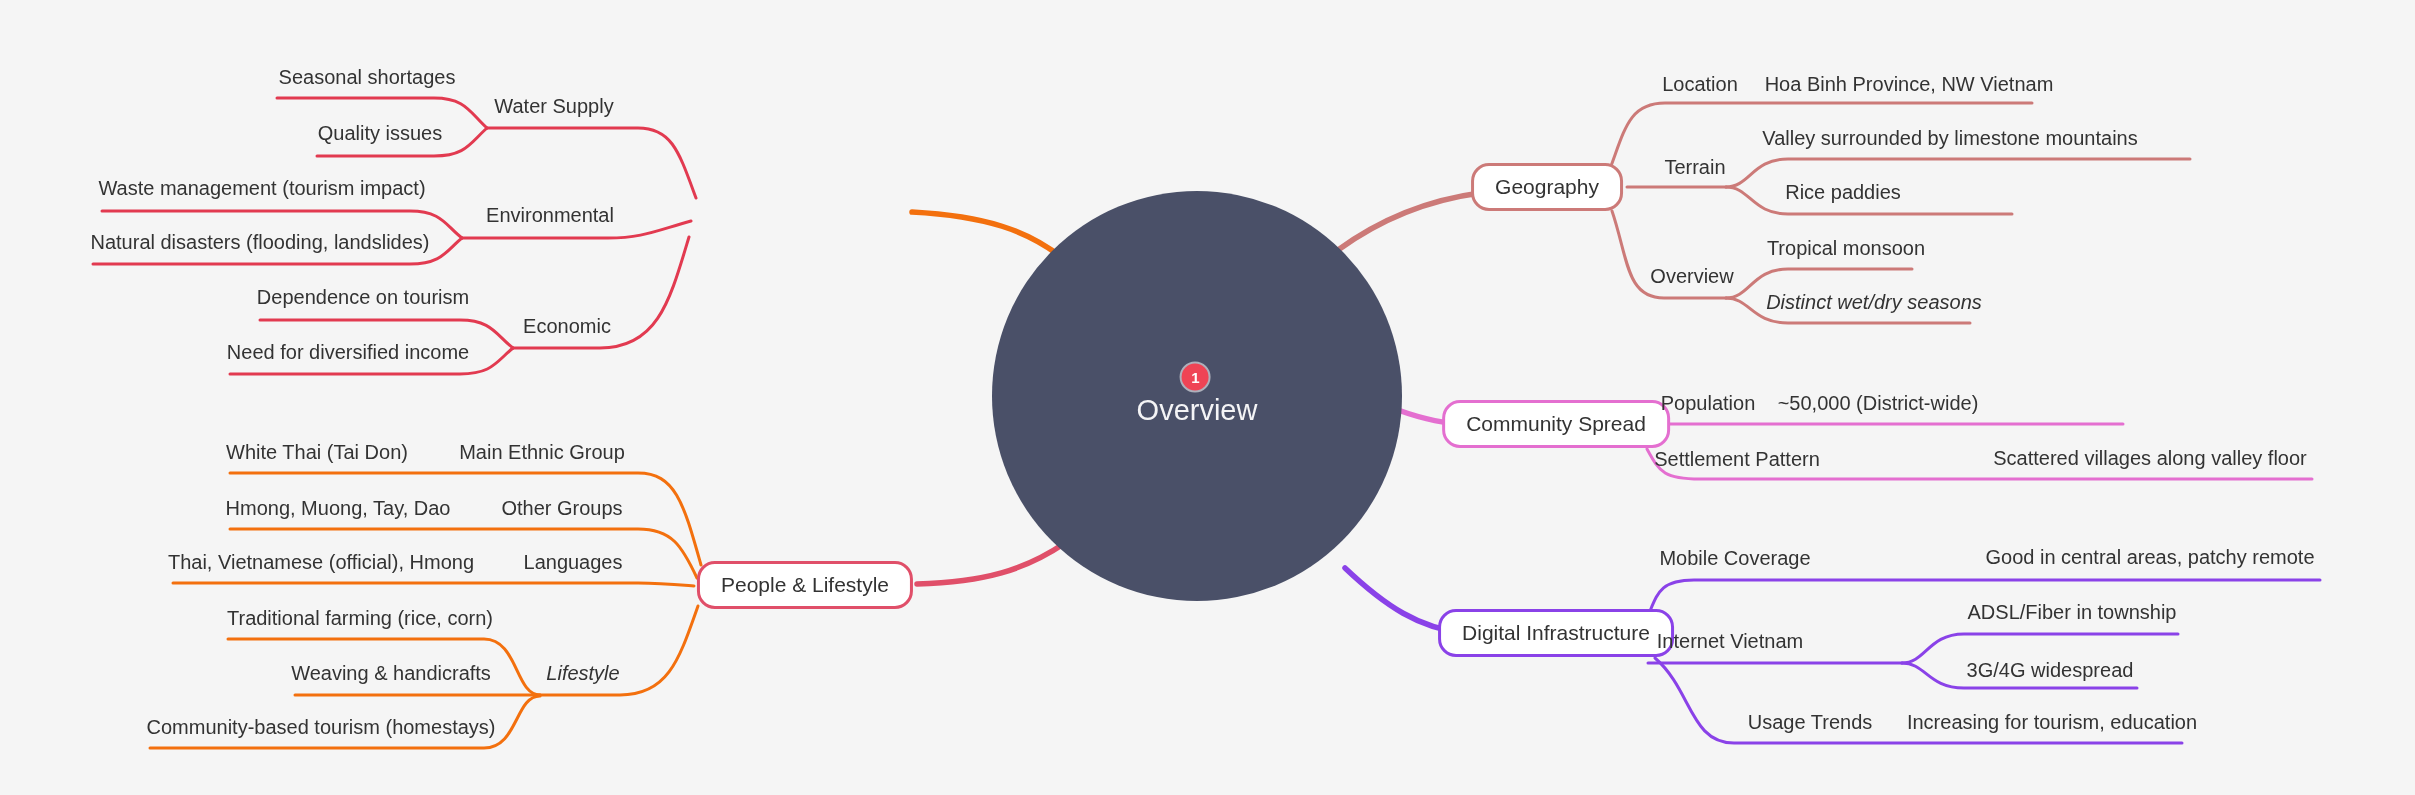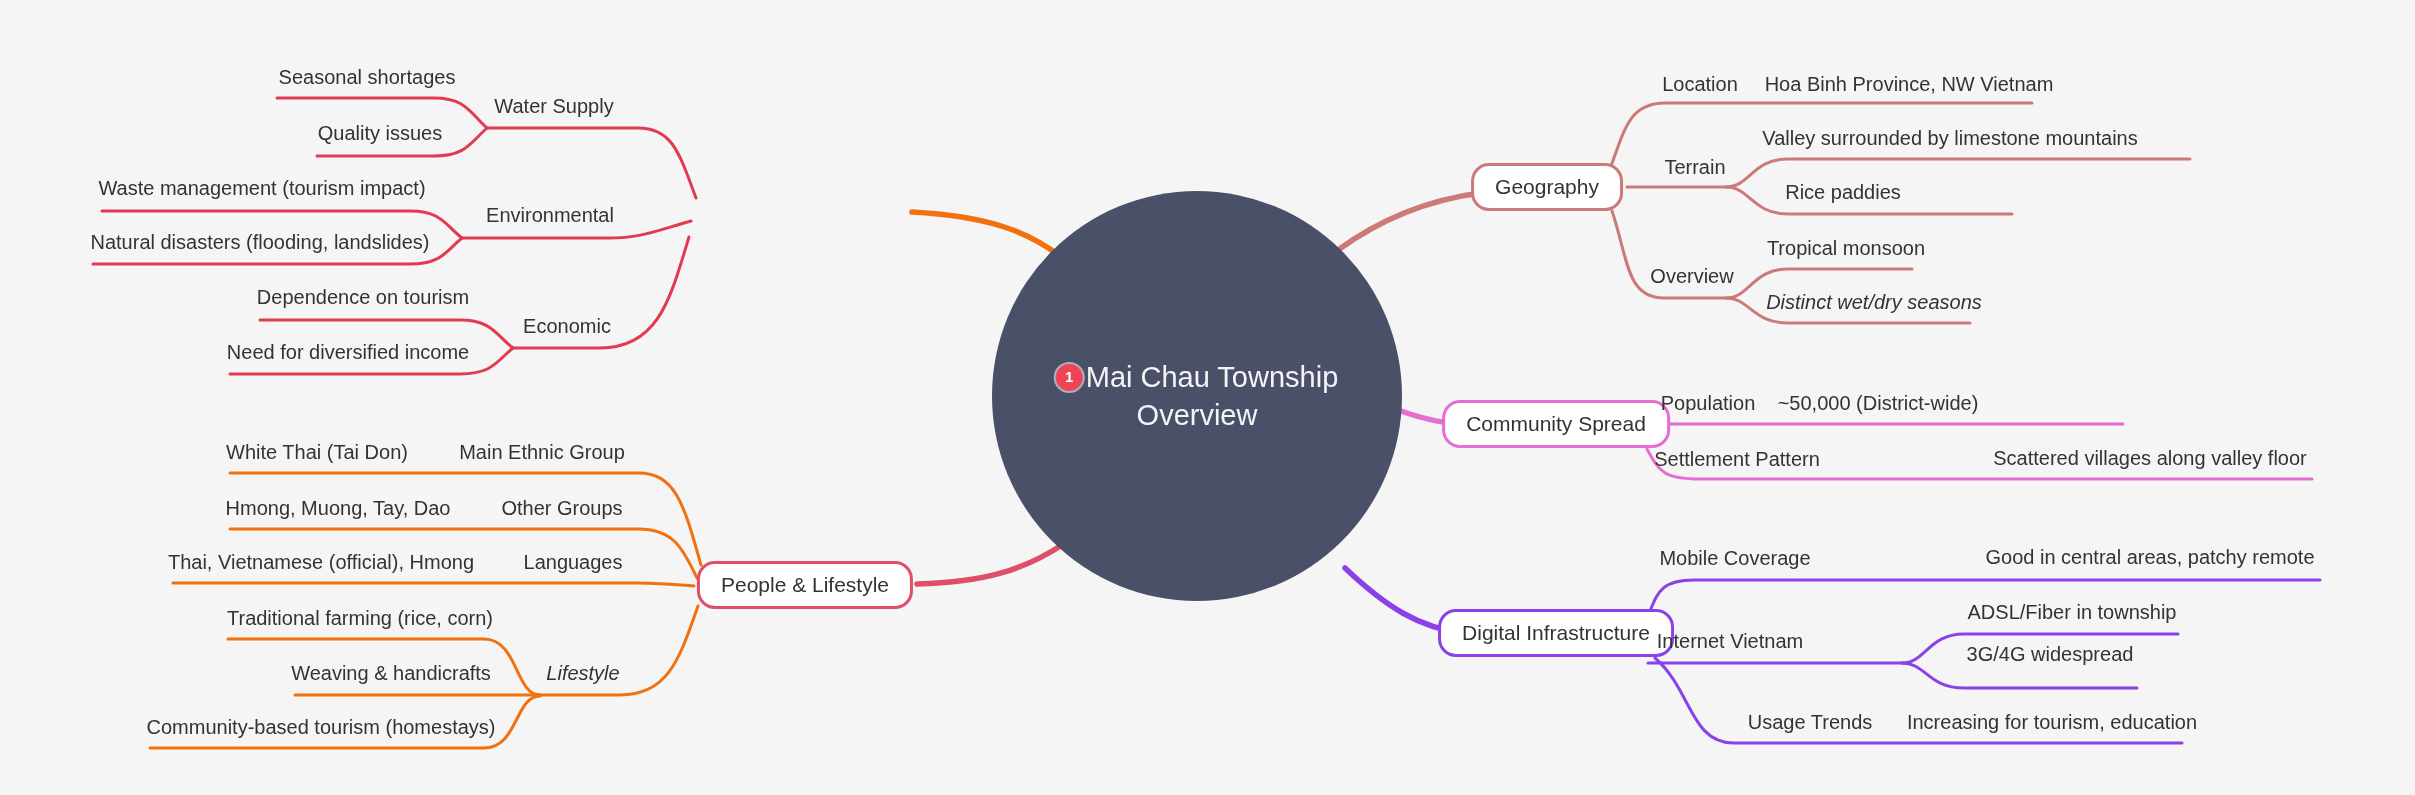--- a/index.html
+++ b/index.html
@@ -88,21 +88,20 @@
       <path d="M 1902 663 C 1926 663 1928 688 1964 688 L 2137 688" stroke="#8a42e8"></path>
       <path d="M 1655 658 C 1692 690 1690 743 1734 743 L 2182 743" stroke="#8a42e8"></path>
     </g>
 
     <circle cx="1197" cy="396" r="205" fill="#4a5068"></circle>
   </svg>
 
   <div class="center-label">
     <div class="center-row">
       <div class="badge" style="background-color: rgb(239, 68, 85);">1</div>
-      <span>Mai Chau Township</span>
     </div>
     <div>Overview</div>
   </div>
 
   <div class="pill" style="left: 805px; top: 585px; border-color: rgb(224, 79, 105);">People &amp; Lifestyle</div>
   <div class="pill" style="left: 1547px; top: 187px; border-color: rgb(204, 122, 120);">Geography</div>
   <div class="pill" style="left: 1556px; top: 424px; border-color: rgb(228, 111, 208);">Community Spread</div>
   <div class="pill" style="left: 1556px; top: 633px; border-color: rgb(138, 66, 232);">Digital Infrastructure</div>
 
   <div class="lbl" style="left:554px; top:106px;">Water Supply</div>
@@ -137,17 +136,17 @@
 
   <div class="lbl" style="left:1708px; top:403px;">Population</div>
   <div class="lbl" style="left:1878px; top:403px;">~50,000 (District-wide)</div>
   <div class="lbl" style="left:1737px; top:459px;">Settlement Pattern</div>
   <div class="lbl" style="left:2150px; top:458px;">Scattered villages along valley floor</div>
 
   <div class="lbl" style="left:1735px; top:558px;text-align:right;">Mobile Coverage</div>
   <div class="lbl" style="left:2150px; top:557px;">Good in central areas, patchy remote</div>
   <div class="lbl" style="left:1730px; top:641px;">Internet Vietnam</div>
   <div class="lbl" style="left:2072px; top:612px;">ADSL/Fiber in township</div>
-  <div class="lbl" style="left:2050px; top:654px;">3G/4G widespread</div>
+  <div class="lbl" style="left:2050px; top:670px;">3G/4G widespread</div>
   <div class="lbl" style="left:1810px; top:722px;">Usage Trends</div>
   <div class="lbl" style="left:2052px; top:722px;">Increasing for tourism, education</div>
 
 </div>
 
 </body></html>

